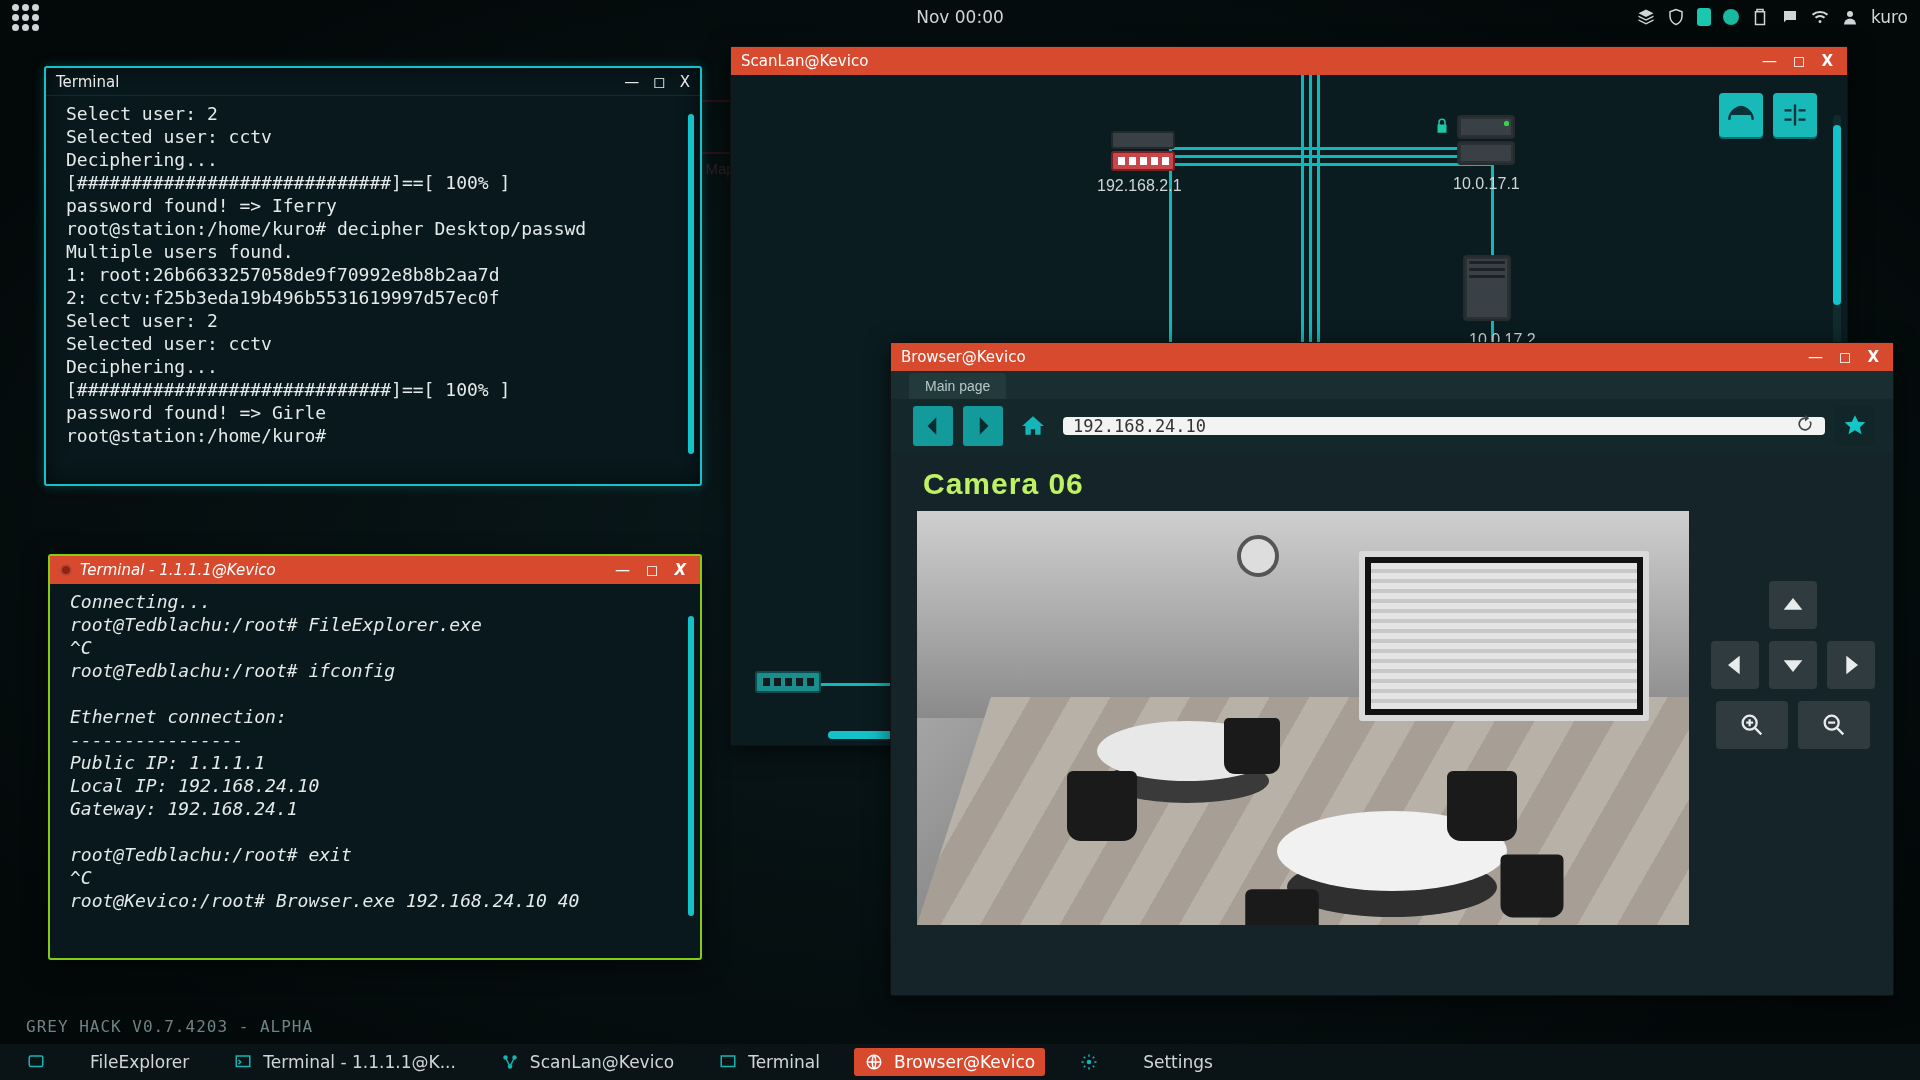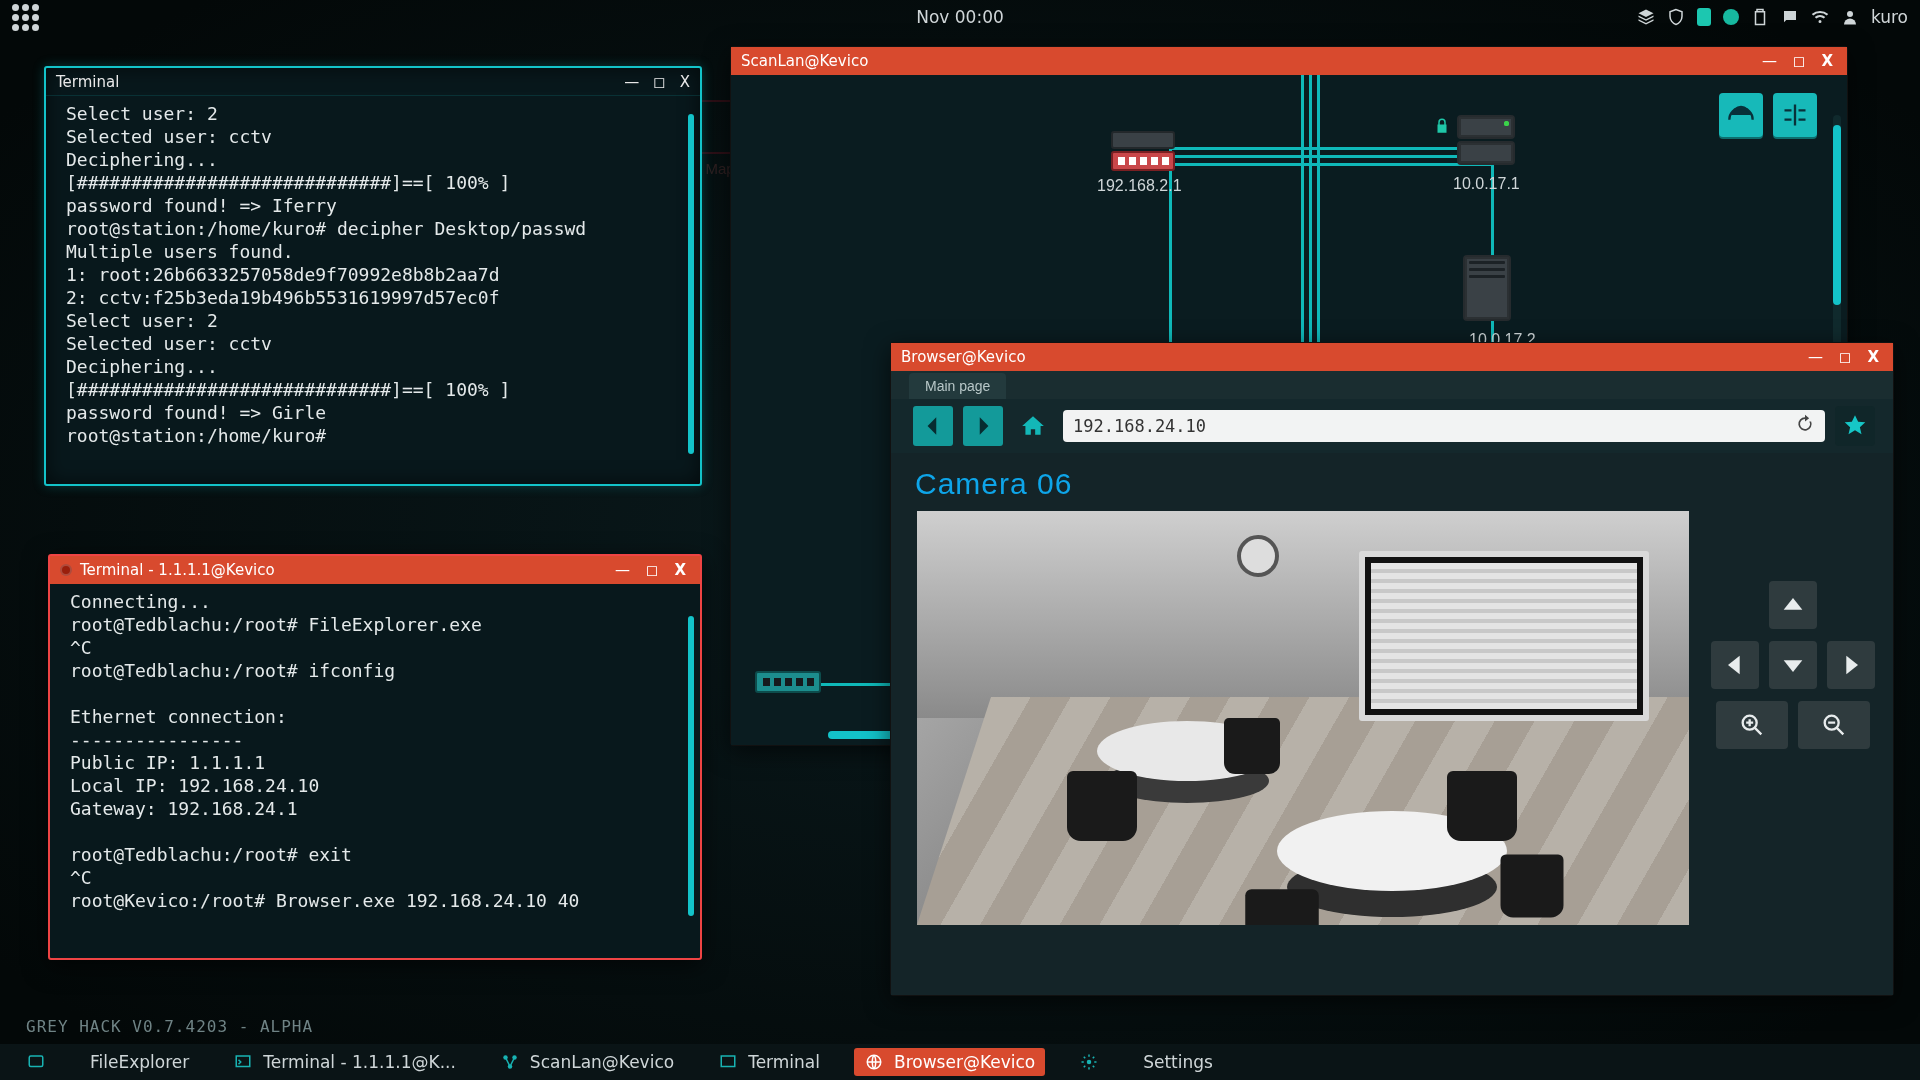--- a/index.html
+++ b/index.html
@@ -112,30 +112,30 @@
   .tabstrip { height:28px; background:#1a2d30; display:flex; align-items:flex-end; padding-left:18px;}
   .tab { background:#233a3d; color:#b8c7c8; font-size:14px; padding:5px 16px; border-radius:4px 4px 0 0; font-family:Liberation Sans, sans-serif;}
   .navbar { height:54px; background:#14282c; display:flex; align-items:center; gap:10px; padding:0 18px 0 22px;}
   .nav-btn {
     width:40px; height:40px; background:#139a9a; border-radius:3px; display:flex; align-items:center; justify-content:center;
   }
   .nav-btn.dim { background:transparent; }
   .nav-btn svg { width:26px; height:26px; fill:#072c30; }
   .nav-btn.dim svg { fill:#13b7b7; }
   .addr {
-    flex:1; height:32px; background:#f2f3f3; border-radius:4px; display:flex; align-items:center;
+    flex:1; height:18px; background:#f2f3f3; border-radius:4px; display:flex; align-items:center;
     padding:0 10px; color:#333; font-family:"DejaVu Sans Mono",monospace; font-size:17px;
     justify-content:space-between;
   }
   .addr .reload svg { width:20px; height:20px; fill:#444; }
   .fav {
     width:40px; height:40px; background:#102629; border-radius:4px; display:flex; align-items:center; justify-content:center;
   }
   .fav svg { width:26px; height:26px; fill:#16c6c6; }
-  .cam-title { color:#0ea5e9; font-size:30px; font-weight:400; padding:14px 0 10px 24px; font-family:"Segoe UI",sans-serif; letter-spacing:1px;}
+  .cam-title { color:#bef264; font-size:30px; font-weight:700; padding:14px 0 10px 32px; font-family:"Segoe UI",sans-serif; letter-spacing:1px;}
   .feed-row { display:flex; gap:20px; padding:0 16px 16px 26px; height:430px;}
   .feed {
     flex:1; background:linear-gradient(135deg,#bdbdbd 0%, #6a6a6a 60%, #2e2e2e 100%);
     position:relative; overflow:hidden;
   }
   
   .floor { position:absolute; left:0; right:0; bottom:0; height:55%;
     background:repeating-linear-gradient(100deg,#b7b1a8 0 28px,#a79f95 28px 56px);
     transform:skewX(-18deg) scaleX(1.4); transform-origin:bottom left;}
   .wall { position:absolute; left:0; right:0; top:0; height:50%; background:linear-gradient(#cfcfcf,#8a8a8a);}
@@ -271,21 +271,21 @@
 2: cctv:f25b3eda19b496b5531619997d57ec0f
 Select user: 2
 Selected user: cctv
 Deciphering...
 [#############################]==[ 100% ]
 password found! =&gt; Girle
 root@station:/home/kuro#</div>
   <div class="teal-scroll" style="top:46px; height:340px;"></div>
 </div>
 
-<div class="win red-win" style="left:48px; top:554px; width:654px; height:406px; border:2px solid #ef4444; background:#08181c;">
+<div class="win red-win" style="left:48px; top:554px; width:654px; height:406px; border:2px solid #84cc16; background:#08181c;font-style:italic;">
   <div class="red-title">
     <span class="record"></span>
     <span>Terminal - 1.1.1.1@Kevico</span>
     <span class="spacer"></span>
     <span class="ctl">—</span>
     <span class="ctl">◻</span>
     <span class="ctl closebox">X</span>
   </div>
   <div class="term-body">Connecting...
 root@Tedblachu:/root# FileExplorer.exe

